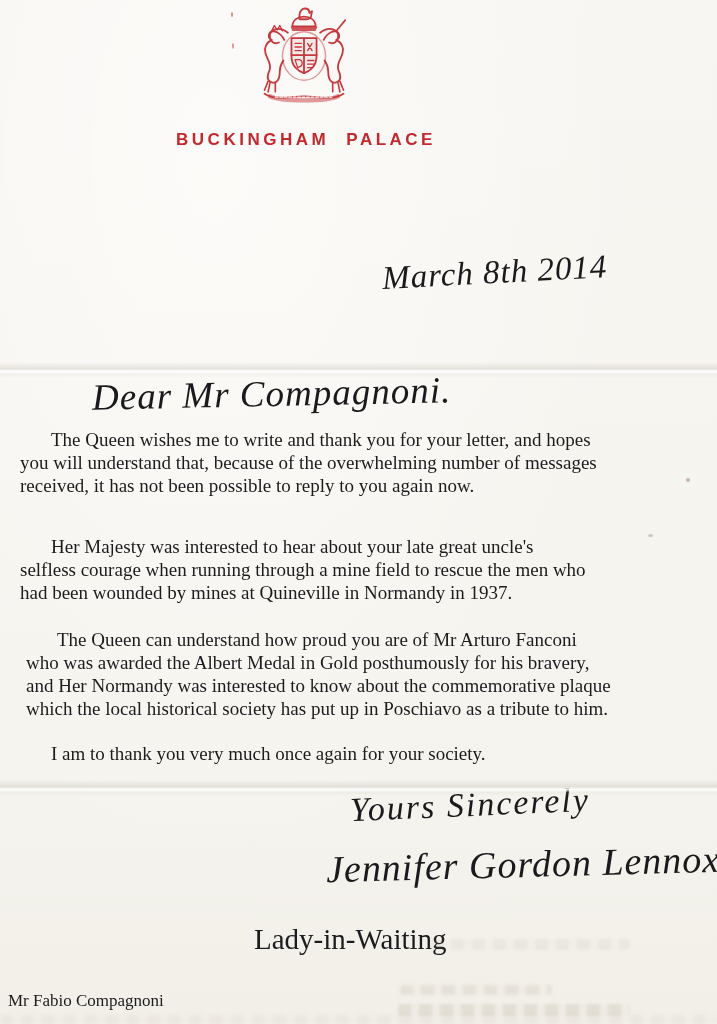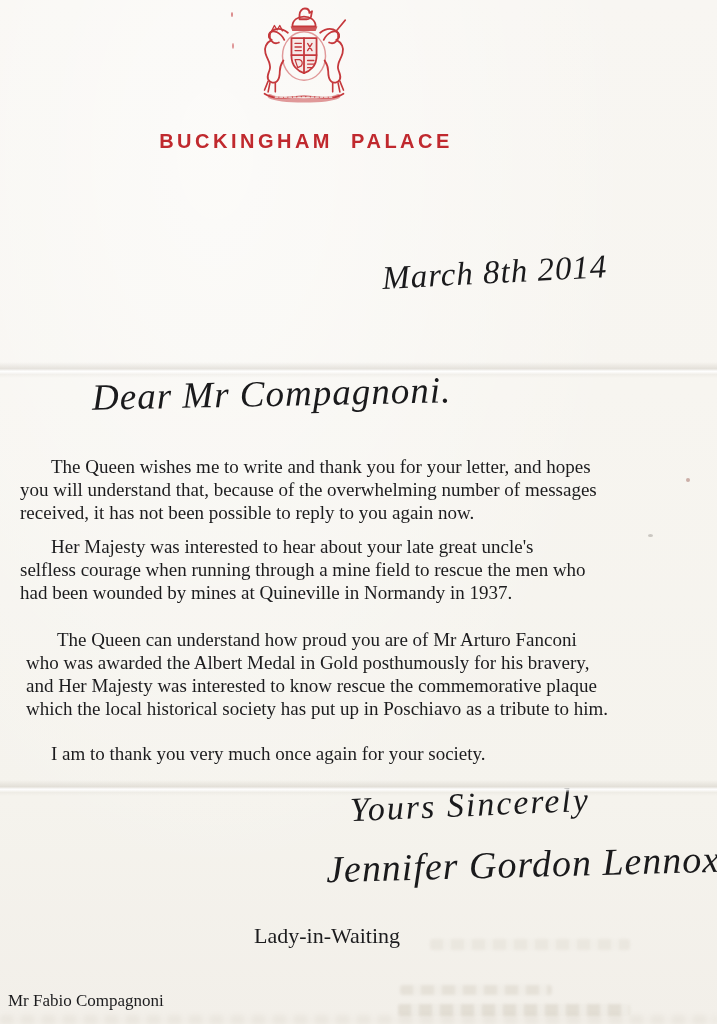--- a/index.html
+++ b/index.html
@@ -13,21 +13,21 @@
       linear-gradient(180deg, #f8f6f2 0%, #f7f5f0 38%, #f5f3ed 78%, #f2efe9 100%);
     font-family:"Liberation Serif", serif;
     color:#1e1e20;
   }
   
   .crest { position:absolute; left:250px; top:4px; }
   .palace-title {
     position:absolute; left:0; top:130px; width:612px;
     text-align:center;
     font-family:"Liberation Sans", sans-serif;
-    font-weight:bold; font-size:20px;
+    font-weight:bold; font-size:17px;
     letter-spacing:3.5px; word-spacing:9px;
     color:#c0292e;
   }
   
   .hand {
     position:absolute;
     font-family:"Liberation Serif", serif;
     font-style:italic;
     color:#1a1a1c;
     white-space:nowrap;
@@ -36,25 +36,25 @@
   .hand-salut  { left:92px;  top:372px; font-size:37px; transform:rotate(-1.2deg); letter-spacing:1px; }
   .hand-close  { left:350px; top:786px; font-size:34px; transform:rotate(-2.5deg); letter-spacing:2px; }
   .hand-sig    { left:326px; top:842px; font-size:38px; transform:rotate(-1.5deg); letter-spacing:1px; }
   
   .para {
     position:absolute; left:20px; width:660px;
     font-size:19px; line-height:23px;
     color:#1c1c1e;
   }
   .para > div:first-child { text-indent:31px; }
-  .p1 { top:455px; }
+  .p1 { top:428px; }
   .p2 { top:535px; }
   .p3 { top:628px;margin-left:6px; }
   .p4 { top:742px; }
-  .typed-line { position:absolute; font-size:22px; color:#1c1c1e; white-space:nowrap; }
+  .typed-line { position:absolute; font-size:29px; color:#1c1c1e; white-space:nowrap; }
   .role      { left:254px; top:923px; }
   .recipient { left:8px;   top:991px; font-size:17px; }
   
   .crease {
     position:absolute; left:0; width:717px; height:16px; pointer-events:none;
     background:linear-gradient(180deg,
       rgba(184,177,166,0) 0%,
       rgba(184,177,166,0.30) 42%,
       rgba(255,255,255,0.95) 58%,
       rgba(184,177,166,0.10) 78%,
@@ -132,21 +132,21 @@
       <div>received, it has not been possible to reply to you again now.</div>
     </div>
   <div class="para p2">
       <div>Her Majesty was interested to hear about your late great uncle's</div>
       <div>selfless courage when running through a mine field to rescue the men who</div>
       <div>had been wounded by mines at Quineville in Normandy in 1937.</div>
     </div>
   <div class="para p3">
       <div>The Queen can understand how proud you are of Mr Arturo Fanconi</div>
       <div>who was awarded the Albert Medal in Gold posthumously for his bravery,</div>
-      <div>and Her Majesty was interested to know rescue the commemorative plaque</div>
+      <div>and Her Normandy was interested to know about the commemorative plaque</div>
       <div>which the local historical society has put up in Poschiavo as a tribute to him.</div>
     </div>
   <div class="para p4">
       <div>I am to thank you very much once again for your society.</div>
     </div>
 
   <div class="hand hand-close">Yours Sincerely</div>
   <div class="hand hand-sig">Jennifer Gordon Lennox</div>
 
   <div class="typed-line role">Lady-in-Waiting</div>

